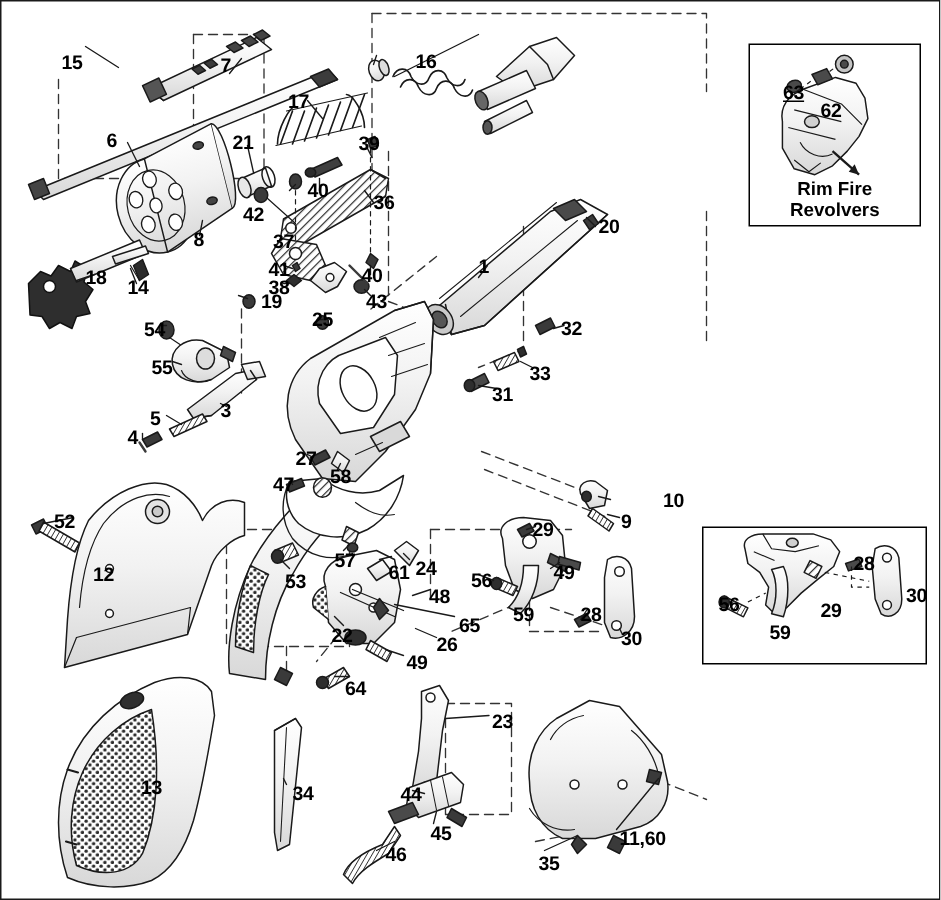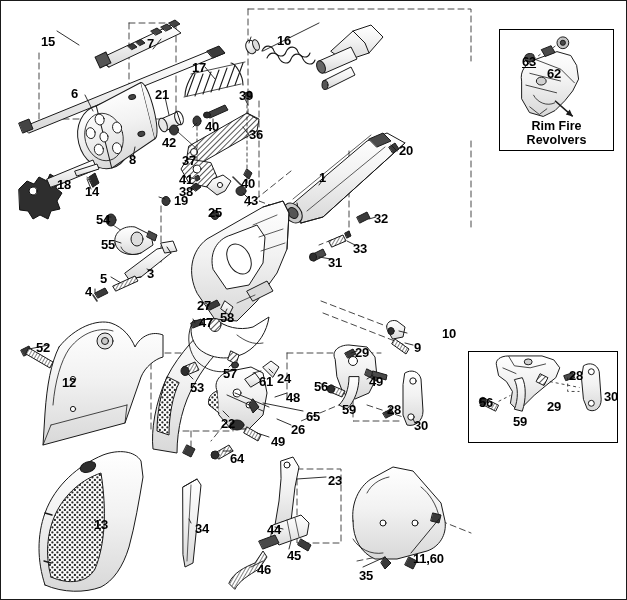--- a/index.html
+++ b/index.html
@@ -491,21 +491,21 @@
       <div class="callout" style="left: 95px; top: 212px;">54</div>
       <div class="callout" style="left: 373px; top: 211px;">32</div>
       <div class="callout" style="left: 100px; top: 237px;">55</div>
       <div class="callout" style="left: 352px; top: 241px;">33</div>
       <div class="callout" style="left: 327px; top: 255px;">31</div>
       <div class="callout" style="left: 146px; top: 266px;">3</div>
       <div class="callout" style="left: 99px; top: 271px;">5</div>
       <div class="callout" style="left: 84px; top: 284px;">4</div>
       <div class="callout" style="left: 196px; top: 298px; text-align: center;">27</div>
       <div class="callout" style="left: 219px; top: 310px;">58</div>
-      <div class="callout" style="left: 181px; top: 315px; margin-left: 17px;">47</div>
+      <div class="callout" style="left: 181px; top: 315px;">47</div>
       <div class="callout" style="left: 408px; top: 326px; margin-left: 33px;">10</div>
       <div class="callout" style="left: 35px; top: 340px;">52</div>
       <div class="callout" style="left: 413px; top: 340px;">9</div>
       <div class="callout" style="left: 354px; top: 345px;">29</div>
       <div class="callout" style="left: 222px; top: 366px;">57</div>
       <div class="callout" style="left: 61px; top: 375px;">12</div>
       <div class="callout" style="left: 313px; top: 379px;">56</div>
       <div class="callout" style="left: 368px; top: 374px;">49</div>
       <div class="callout" style="left: 189px; top: 380px;">53</div>
       <div class="callout" style="left: 248px; top: 374px; padding-left: 10px;">61</div>

